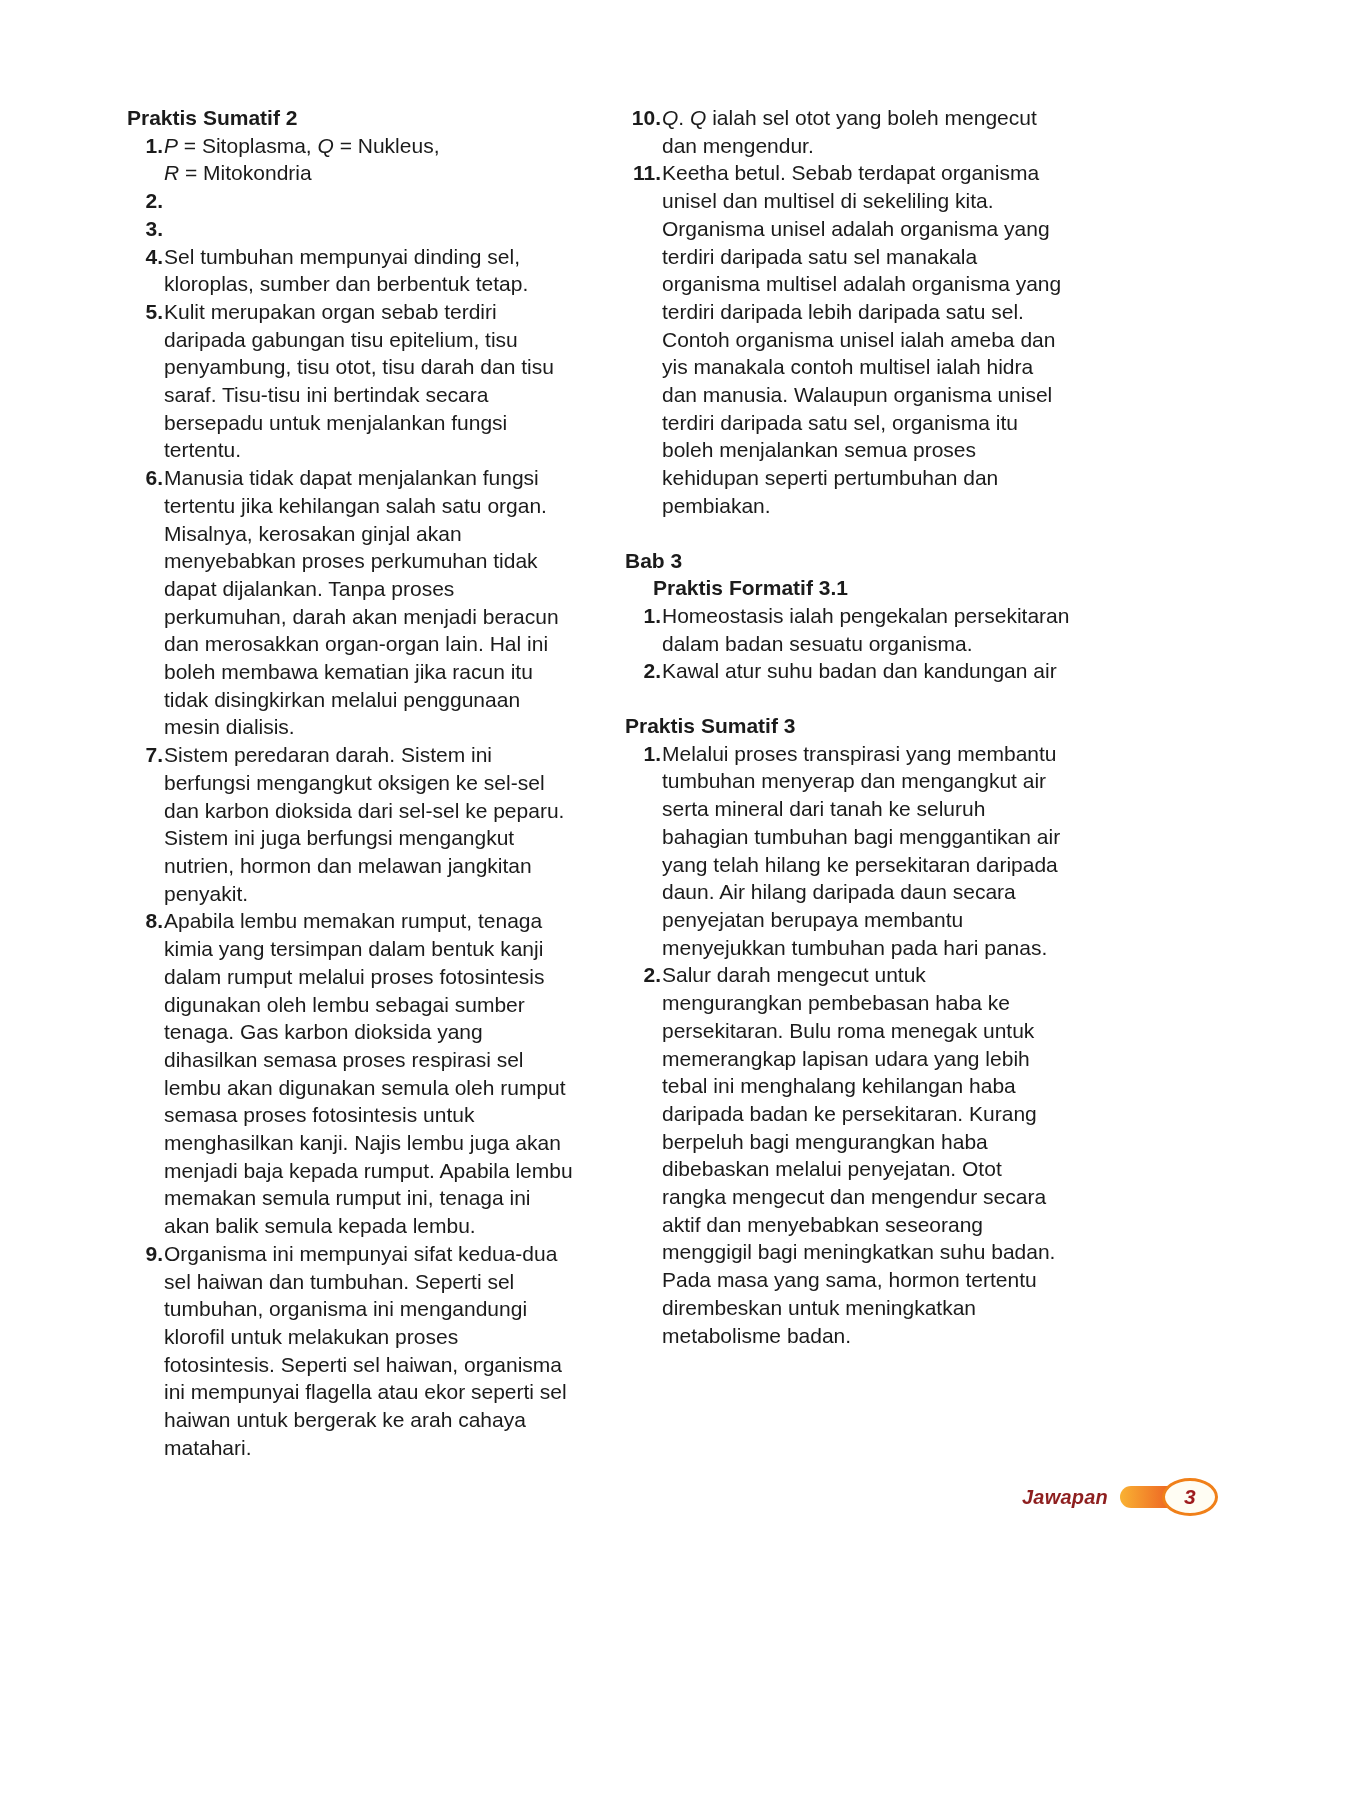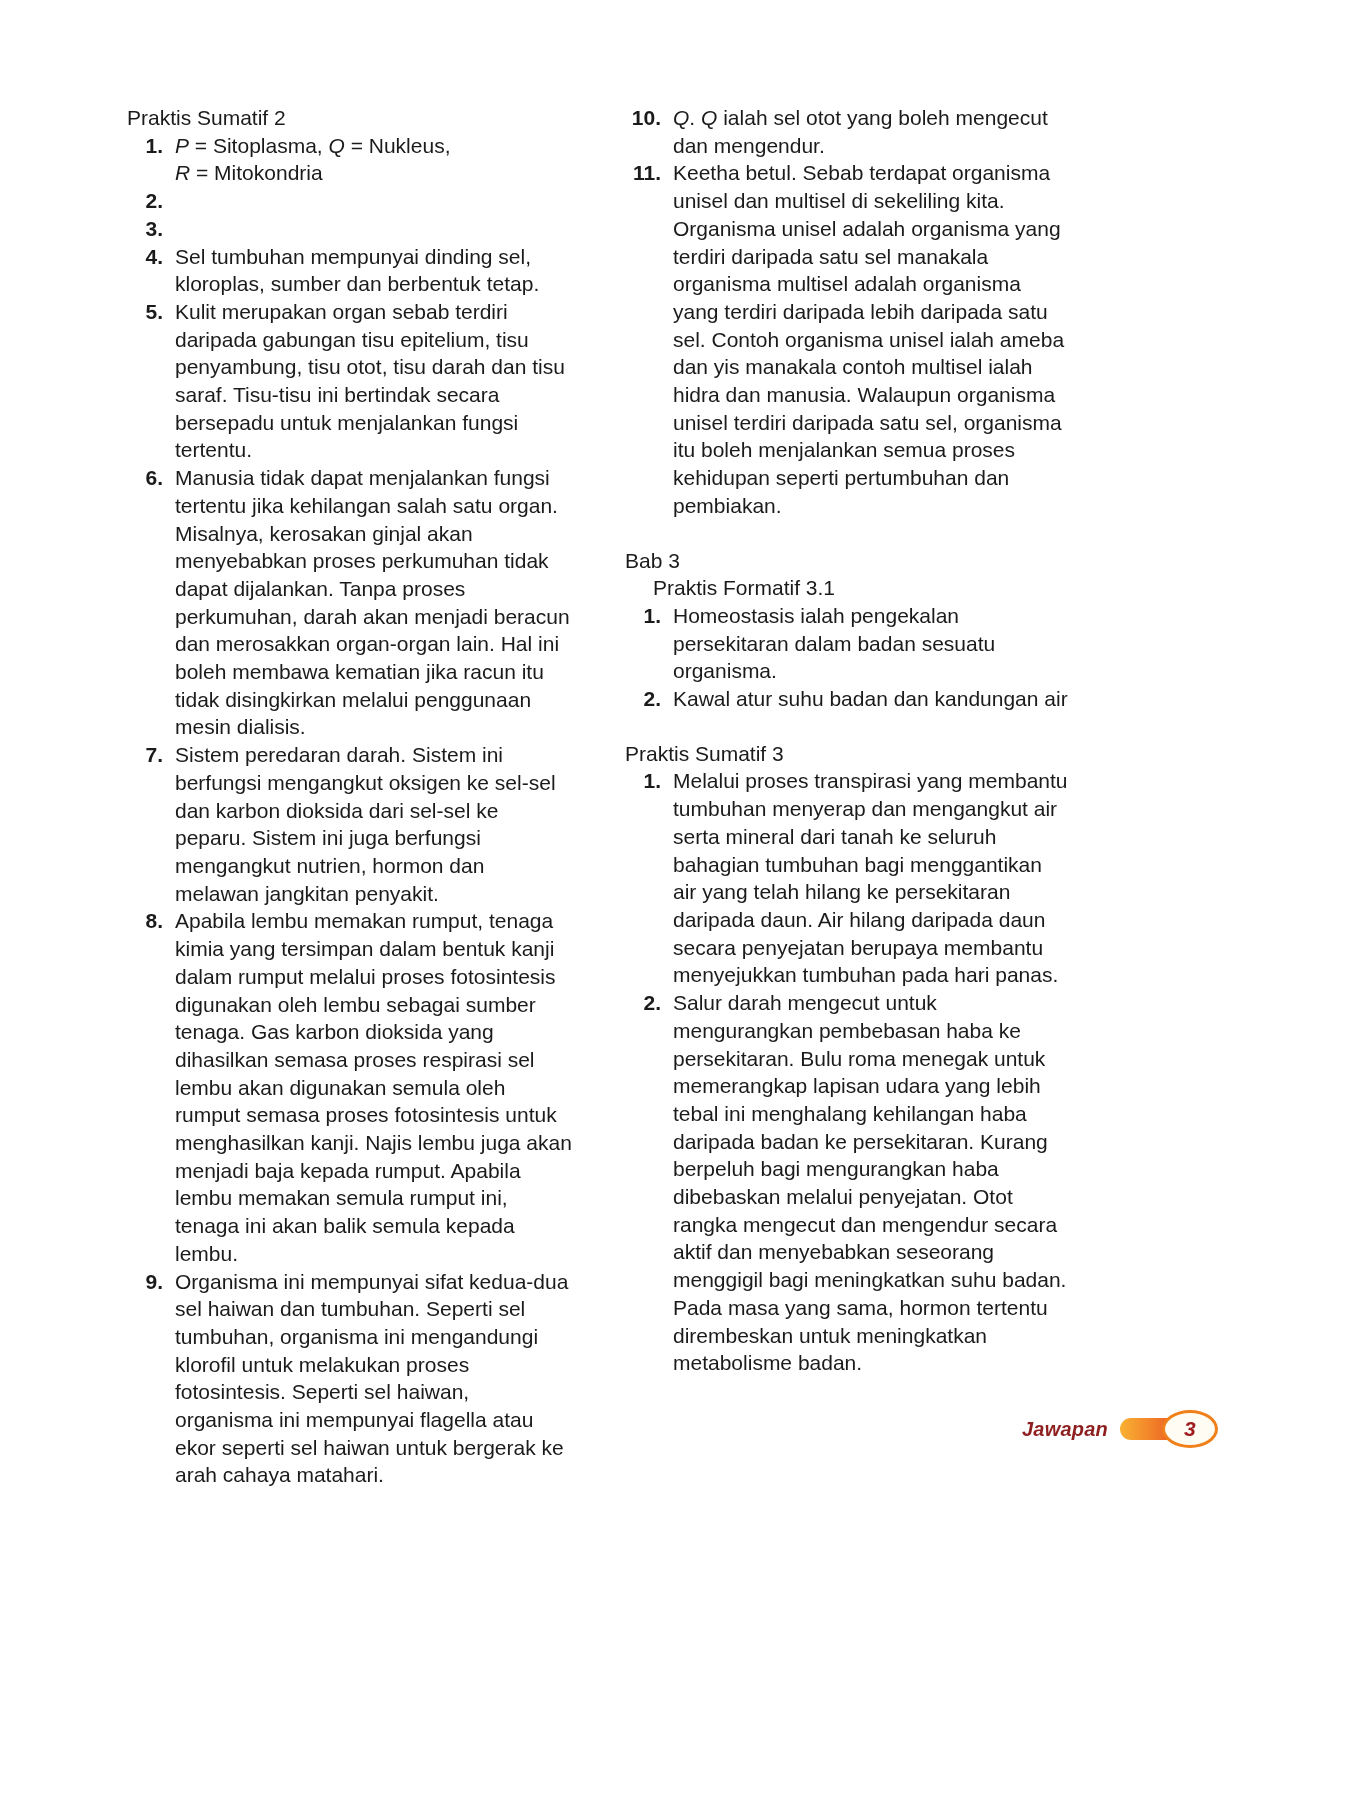--- a/index.html
+++ b/index.html
@@ -18,39 +18,39 @@
     top: 104px;
     display: flex;
     gap: 52px;
   }
   .column {
     width: 446px;
     font-size: 21px;
     line-height: 27.7px;
   }
   .heading {
-    font-weight: normal;
+    font-weight: bold;
     margin-top: 27px;
   }
   .column .heading:first-child { margin-top: 0; }
   .heading + .heading { margin-top: 0; margin-left: 28px; }
   .item {
     display: grid;
     grid-template-columns: 36px 1fr;
-    column-gap: 12px;
+    column-gap: 1px;
   }
   .num {
     font-weight: bold;
     text-align: right;
   }
   .it { font-style: italic; }
   .footer {
     position: absolute;
     left: 1022px;
-    top: 1412px;
+    top: 1480px;
     display: flex;
     align-items: center;
     height: 34px;
   }
   .footer-label {
     font-style: italic;
     font-weight: bold;
     font-size: 20px;
     color: var(--label-color, #8e1f1f);
     letter-spacing: .2px;

